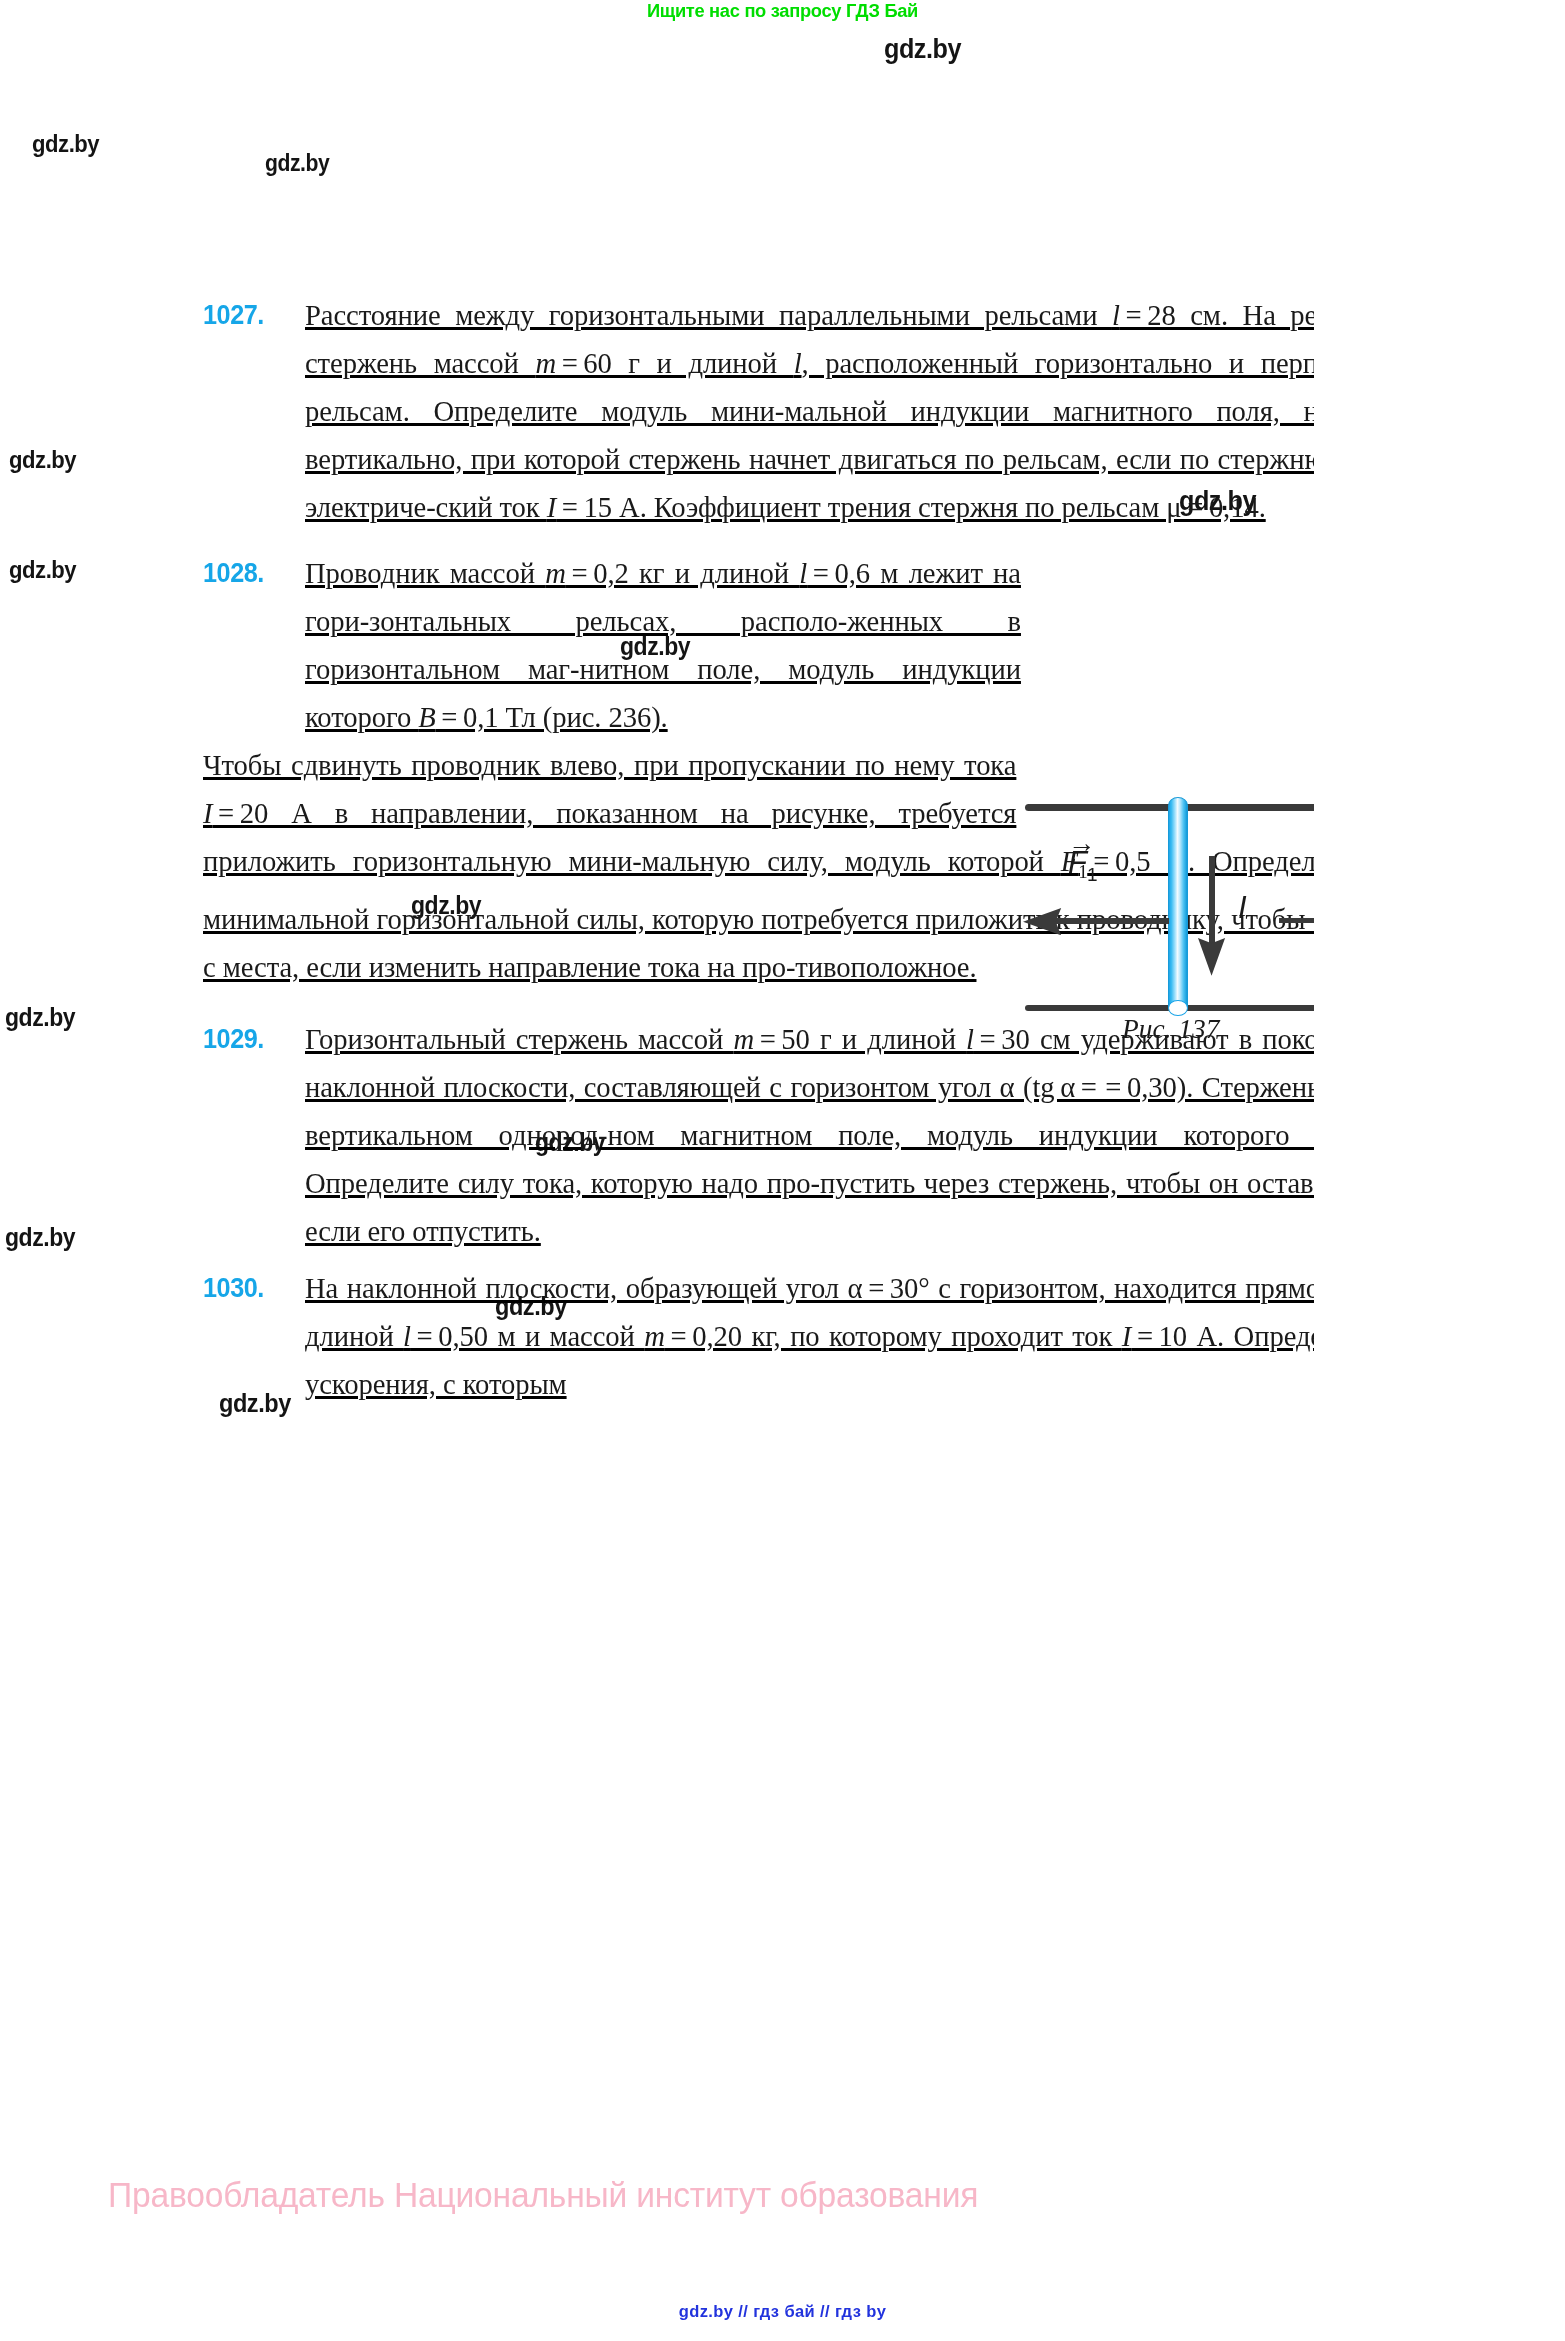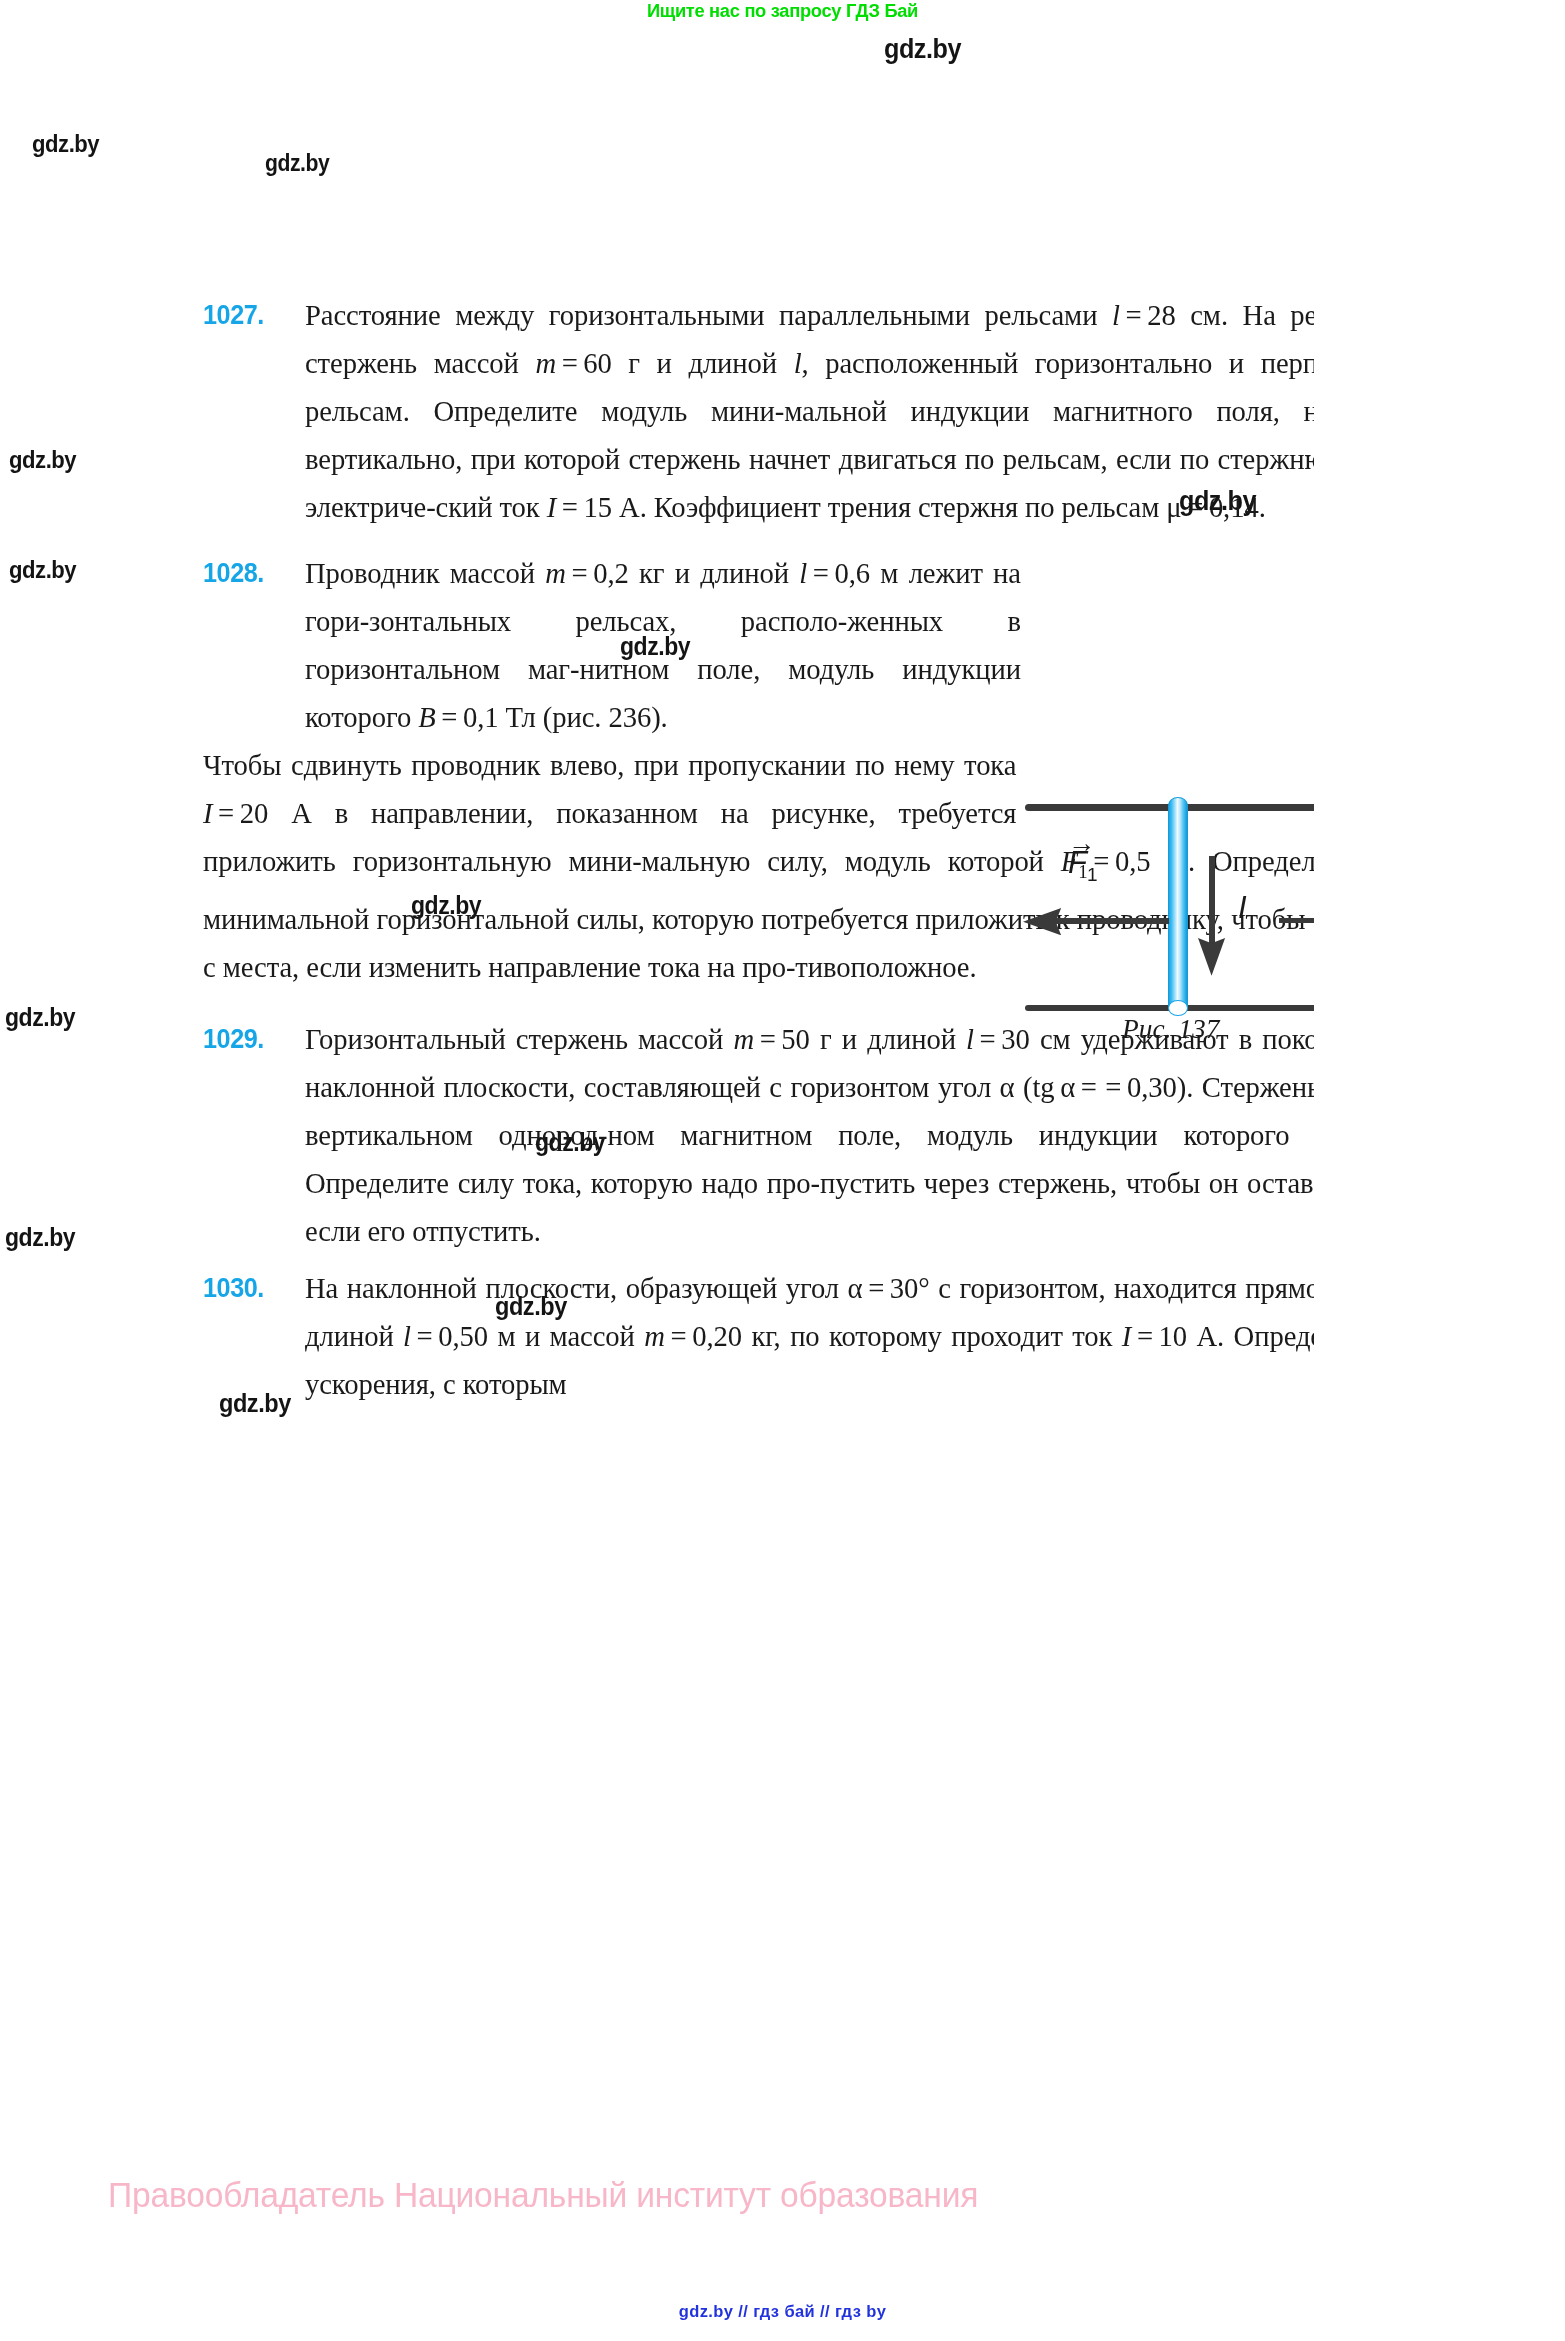--- a/index.html
+++ b/index.html
@@ -87,20 +87,21 @@
   
   .problems {
     position: absolute;
     left: 203px;
     top: 291px;
     width: 1272px;
   }
   .prob {
     position: relative;
     margin-bottom: 9.1px;
+    text-decoration: underline;
   }
   .pnum {
     position: absolute;
     left: 0;
     top: 0;
     width: 99px;
     text-align: left;
     font-family: "Liberation Sans", sans-serif;
     font-weight: 700;
     font-size: 28px;

